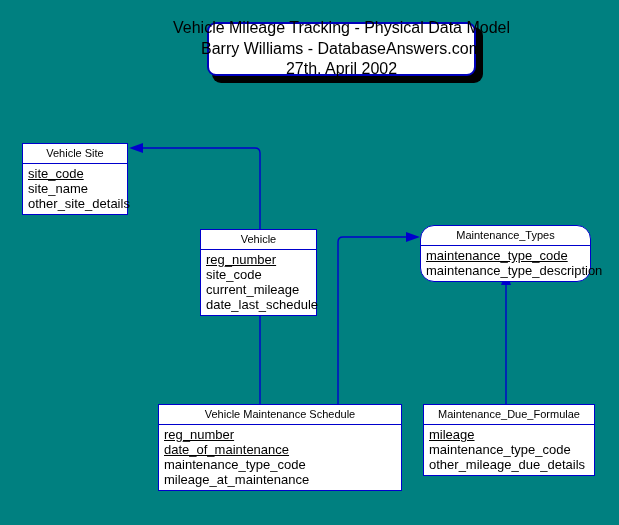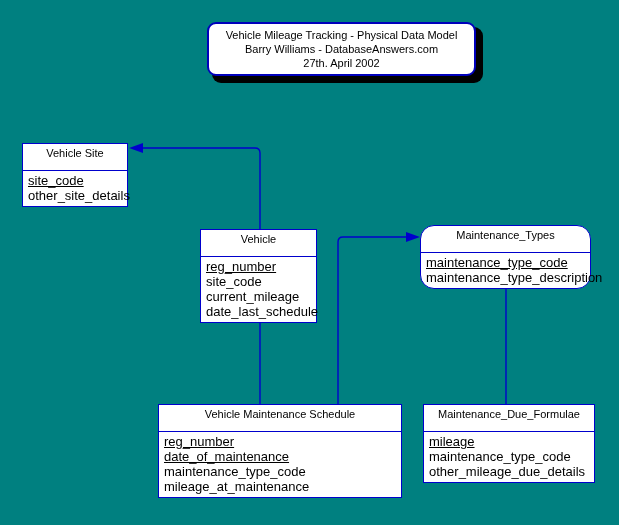--- a/index.html
+++ b/index.html
@@ -42,36 +42,36 @@
     border: 2px solid #0000bb;
     border-radius: 9px;
     box-sizing: border-box;
     display: flex;
     flex-direction: column;
     align-items: center;
     justify-content: center;
     line-height: 1.30;
   }
   .title-line {
-    font-size: 11px;
+    font-size: 16px;
     color: #000000;
     white-space: nowrap;
   }
   
   .entity {
     position: absolute;
     background: #ffffff;
     border: 1px solid #0000cc;
     box-sizing: border-box;
   }
   .entity-header {
     text-align: center;
     font-size: 11px;
     color: #000000;
-    padding: 3px 4px 11px 4px;
+    padding: 3px 4px 4px 4px;
     border-bottom: 1px solid #0000cc;
     white-space: nowrap;
     line-height: 1.1;
   }
   .entity-body {
     padding: 2px 0 3px 0;
   }
   .attr {
     font-size: 13px;
     color: #000000;
@@ -124,20 +124,21 @@
   <div class="title-card">
     <div class="title-line">Vehicle Mileage Tracking - Physical Data Model</div>
     <div class="title-line">Barry Williams - DatabaseAnswers.com</div>
     <div class="title-line">27th. April 2002</div>
   </div>
 
   <div class="entity" style="left:22px; top:143px; width:106px;">
     <div class="entity-header">Vehicle Site</div>
     <div class="entity-body">
       <div class="attr pk"><span>site_code</span></div>
+      <div class="attr"><span>site_name</span></div>
       <div class="attr"><span>other_site_details</span></div>
     </div>
   </div>
 
   <div class="entity" style="left:200px; top:229px; width:117px;">
     <div class="entity-header">Vehicle</div>
     <div class="entity-body">
       <div class="attr pk"><span>reg_number</span></div>
       <div class="attr"><span>site_code</span></div>
       <div class="attr"><span>current_mileage</span></div>

